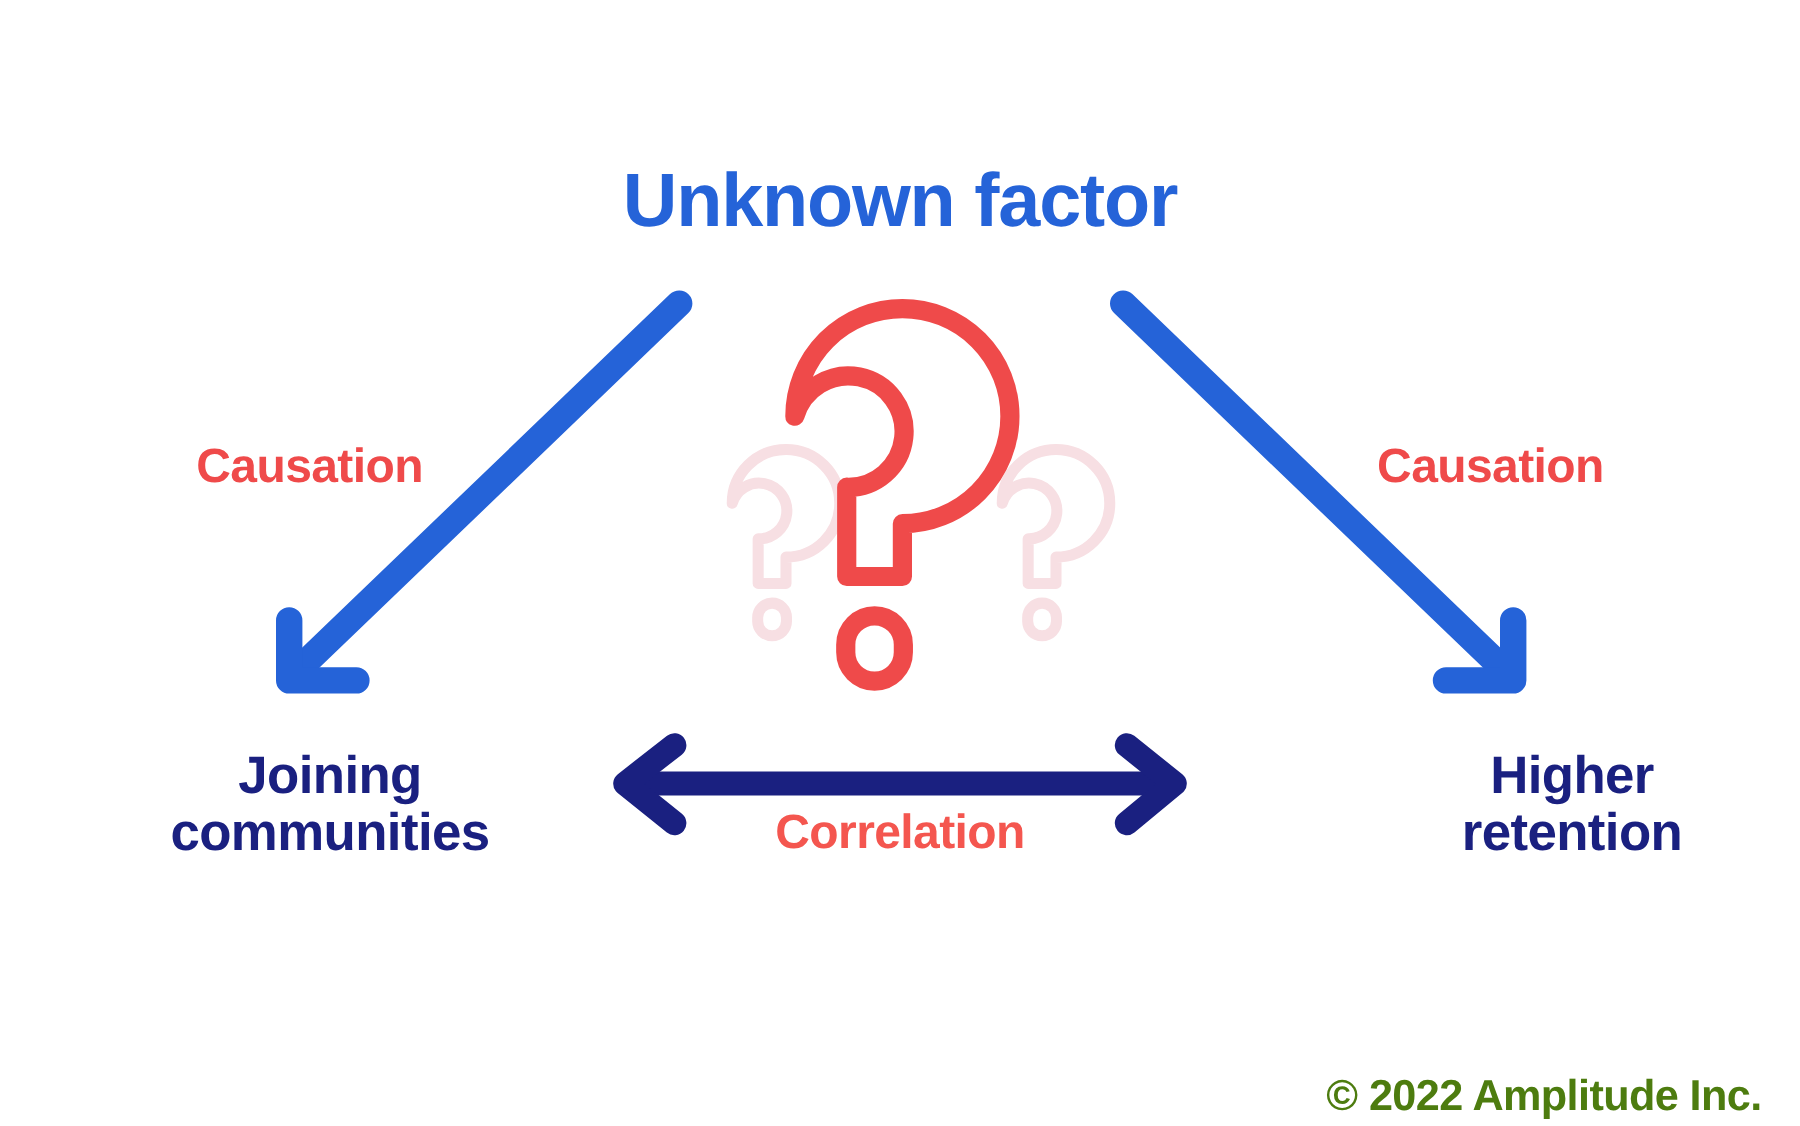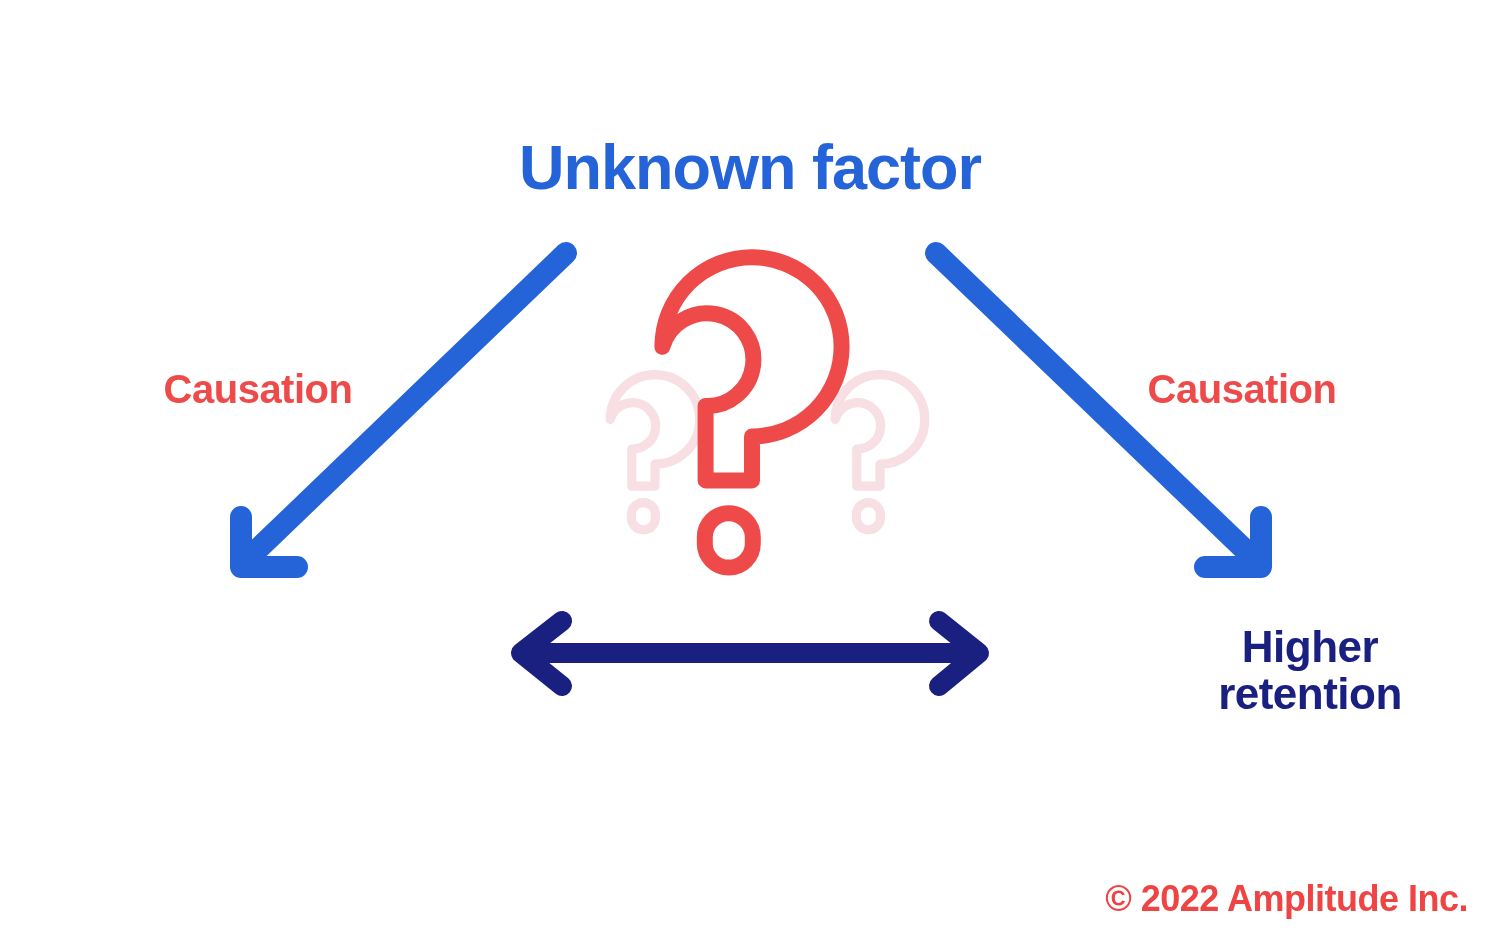--- a/index.html
+++ b/index.html
@@ -71,25 +71,25 @@
   }
   #higher-retention {
     left: 1100px;
     top: 624px;
     width: 420px;
     font-size: 44px;
     color: #1a2080;
   }
   #copyright-text {
     right: 32px;
-    bottom: 18px;
+    bottom: 4px;
     position: absolute;
     font-size: 36px;
     font-weight: bold;
-    color: #ef4444;
+    color: #4d7c0f;
     letter-spacing: -0.5px;
     white-space: pre;
   }
 </style>
 </head>
 <body>
 
 <div id="canvas">
 
   <svg id="diagram-svg" viewBox="0 0 1500 938">
@@ -141,20 +141,23 @@
     </g>
 
   </svg>
 
   <div class="lbl" id="title-unknown-factor">Unknown factor</div>
 
   <div class="lbl" id="causation-left">Causation</div>
 
   <div class="lbl" id="causation-right">Causation</div>
 
+  <div class="lbl" id="correlation-label">Correlation</div>
 
+  <div class="lbl" id="joining-communities">Joining
+communities</div>
 
   <div class="lbl" id="higher-retention">Higher
 retention</div>
 
   <div id="copyright-text">© 2022 Amplitude Inc.</div>
 
 </div>
 
 </body></html>

